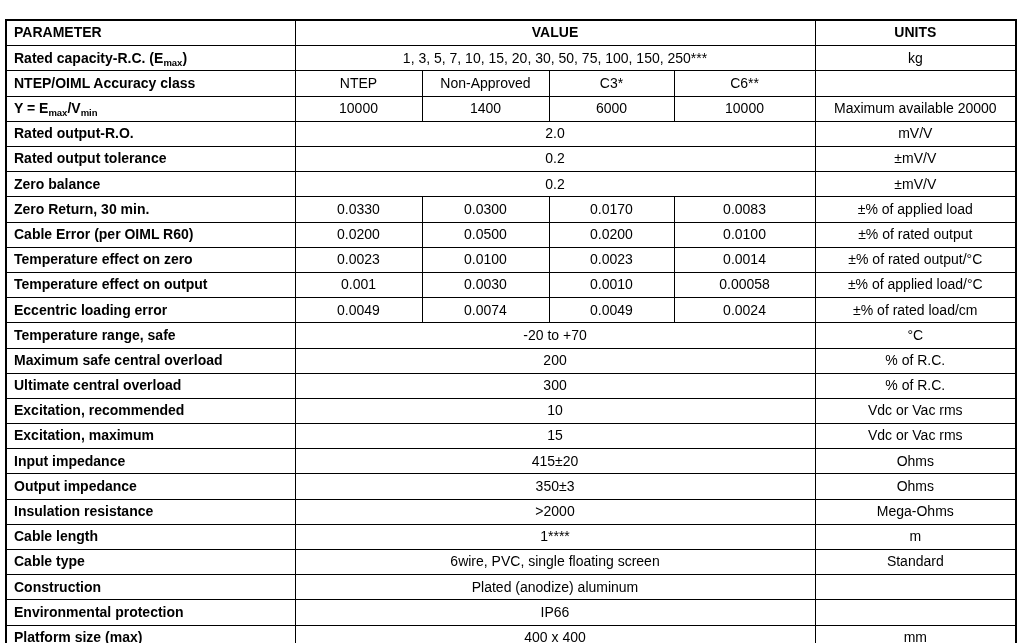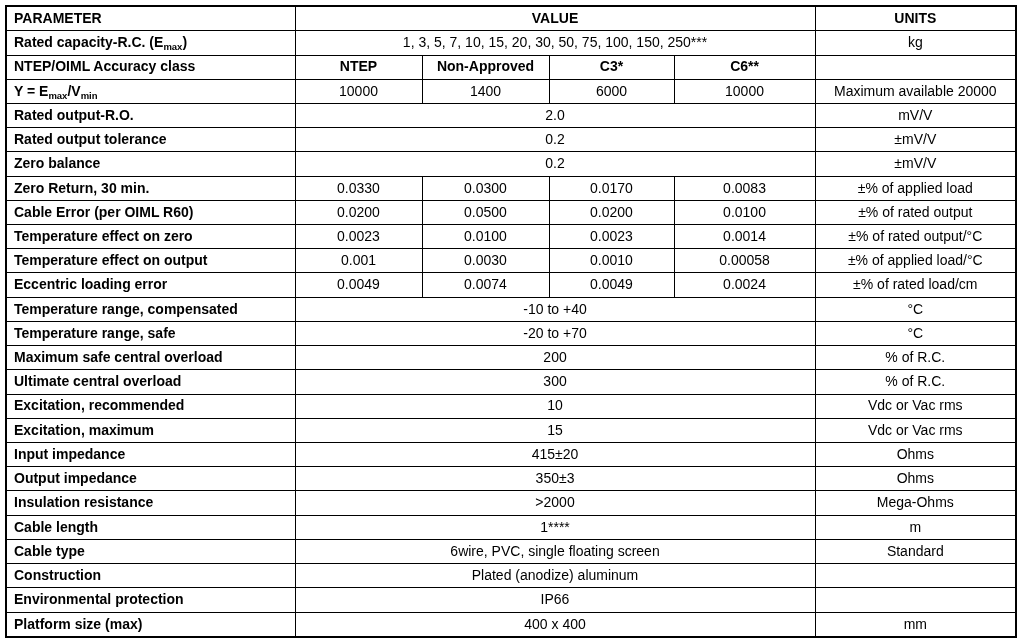--- a/index.html
+++ b/index.html
@@ -4,21 +4,21 @@
 <style>
   html, body {
     margin: 0;
     padding: 0;
     background: #ffffff;
   }
   .sheet {
     width: 1020px;
     height: 643px;
     box-sizing: border-box;
-    padding: 5px 5px 5px 5px;
+    padding: 19px 5px 5px 5px;
     background: #ffffff;
   }
   table.spec {
     border-collapse: collapse;
     table-layout: fixed;
     width: 1010px;
     height: 633px;
     border: 2px solid #000000;
     font-family: "Liberation Sans", sans-serif;
     color: #000000;
@@ -42,21 +42,21 @@
   table.spec td.param {
     text-align: left;
     font-weight: bold;
   }
   table.spec td.val,
   table.spec td.units {
     text-align: center;
     font-weight: normal;
   }
   table.spec td.val.bold {
-    font-weight: bold;
+    font-weight: normal;
   }
   table.spec sub {
     font-size: 9.5px;
     line-height: 0;
     vertical-align: -3px;
   }
 </style>
 </head>
 <body>
 
@@ -146,25 +146,20 @@
         </tr>
         <tr>
           <td class="param">Eccentric loading error</td>
           <td class="val">0.0049</td>
           <td class="val">0.0074</td>
           <td class="val">0.0049</td>
           <td class="val">0.0024</td>
           <td class="units">±% of rated load/cm</td>
         </tr>
         <tr>
-          <td class="param">Temperature range, compensated</td>
-          <td class="val" colspan="4">-10 to +40</td>
-          <td class="units">°C</td>
-        </tr>
-        <tr>
           <td class="param">Temperature range, safe</td>
           <td class="val" colspan="4">-20 to +70</td>
           <td class="units">°C</td>
         </tr>
         <tr>
           <td class="param">Maximum safe central overload</td>
           <td class="val" colspan="4">200</td>
           <td class="units">% of R.C.</td>
         </tr>
         <tr>

